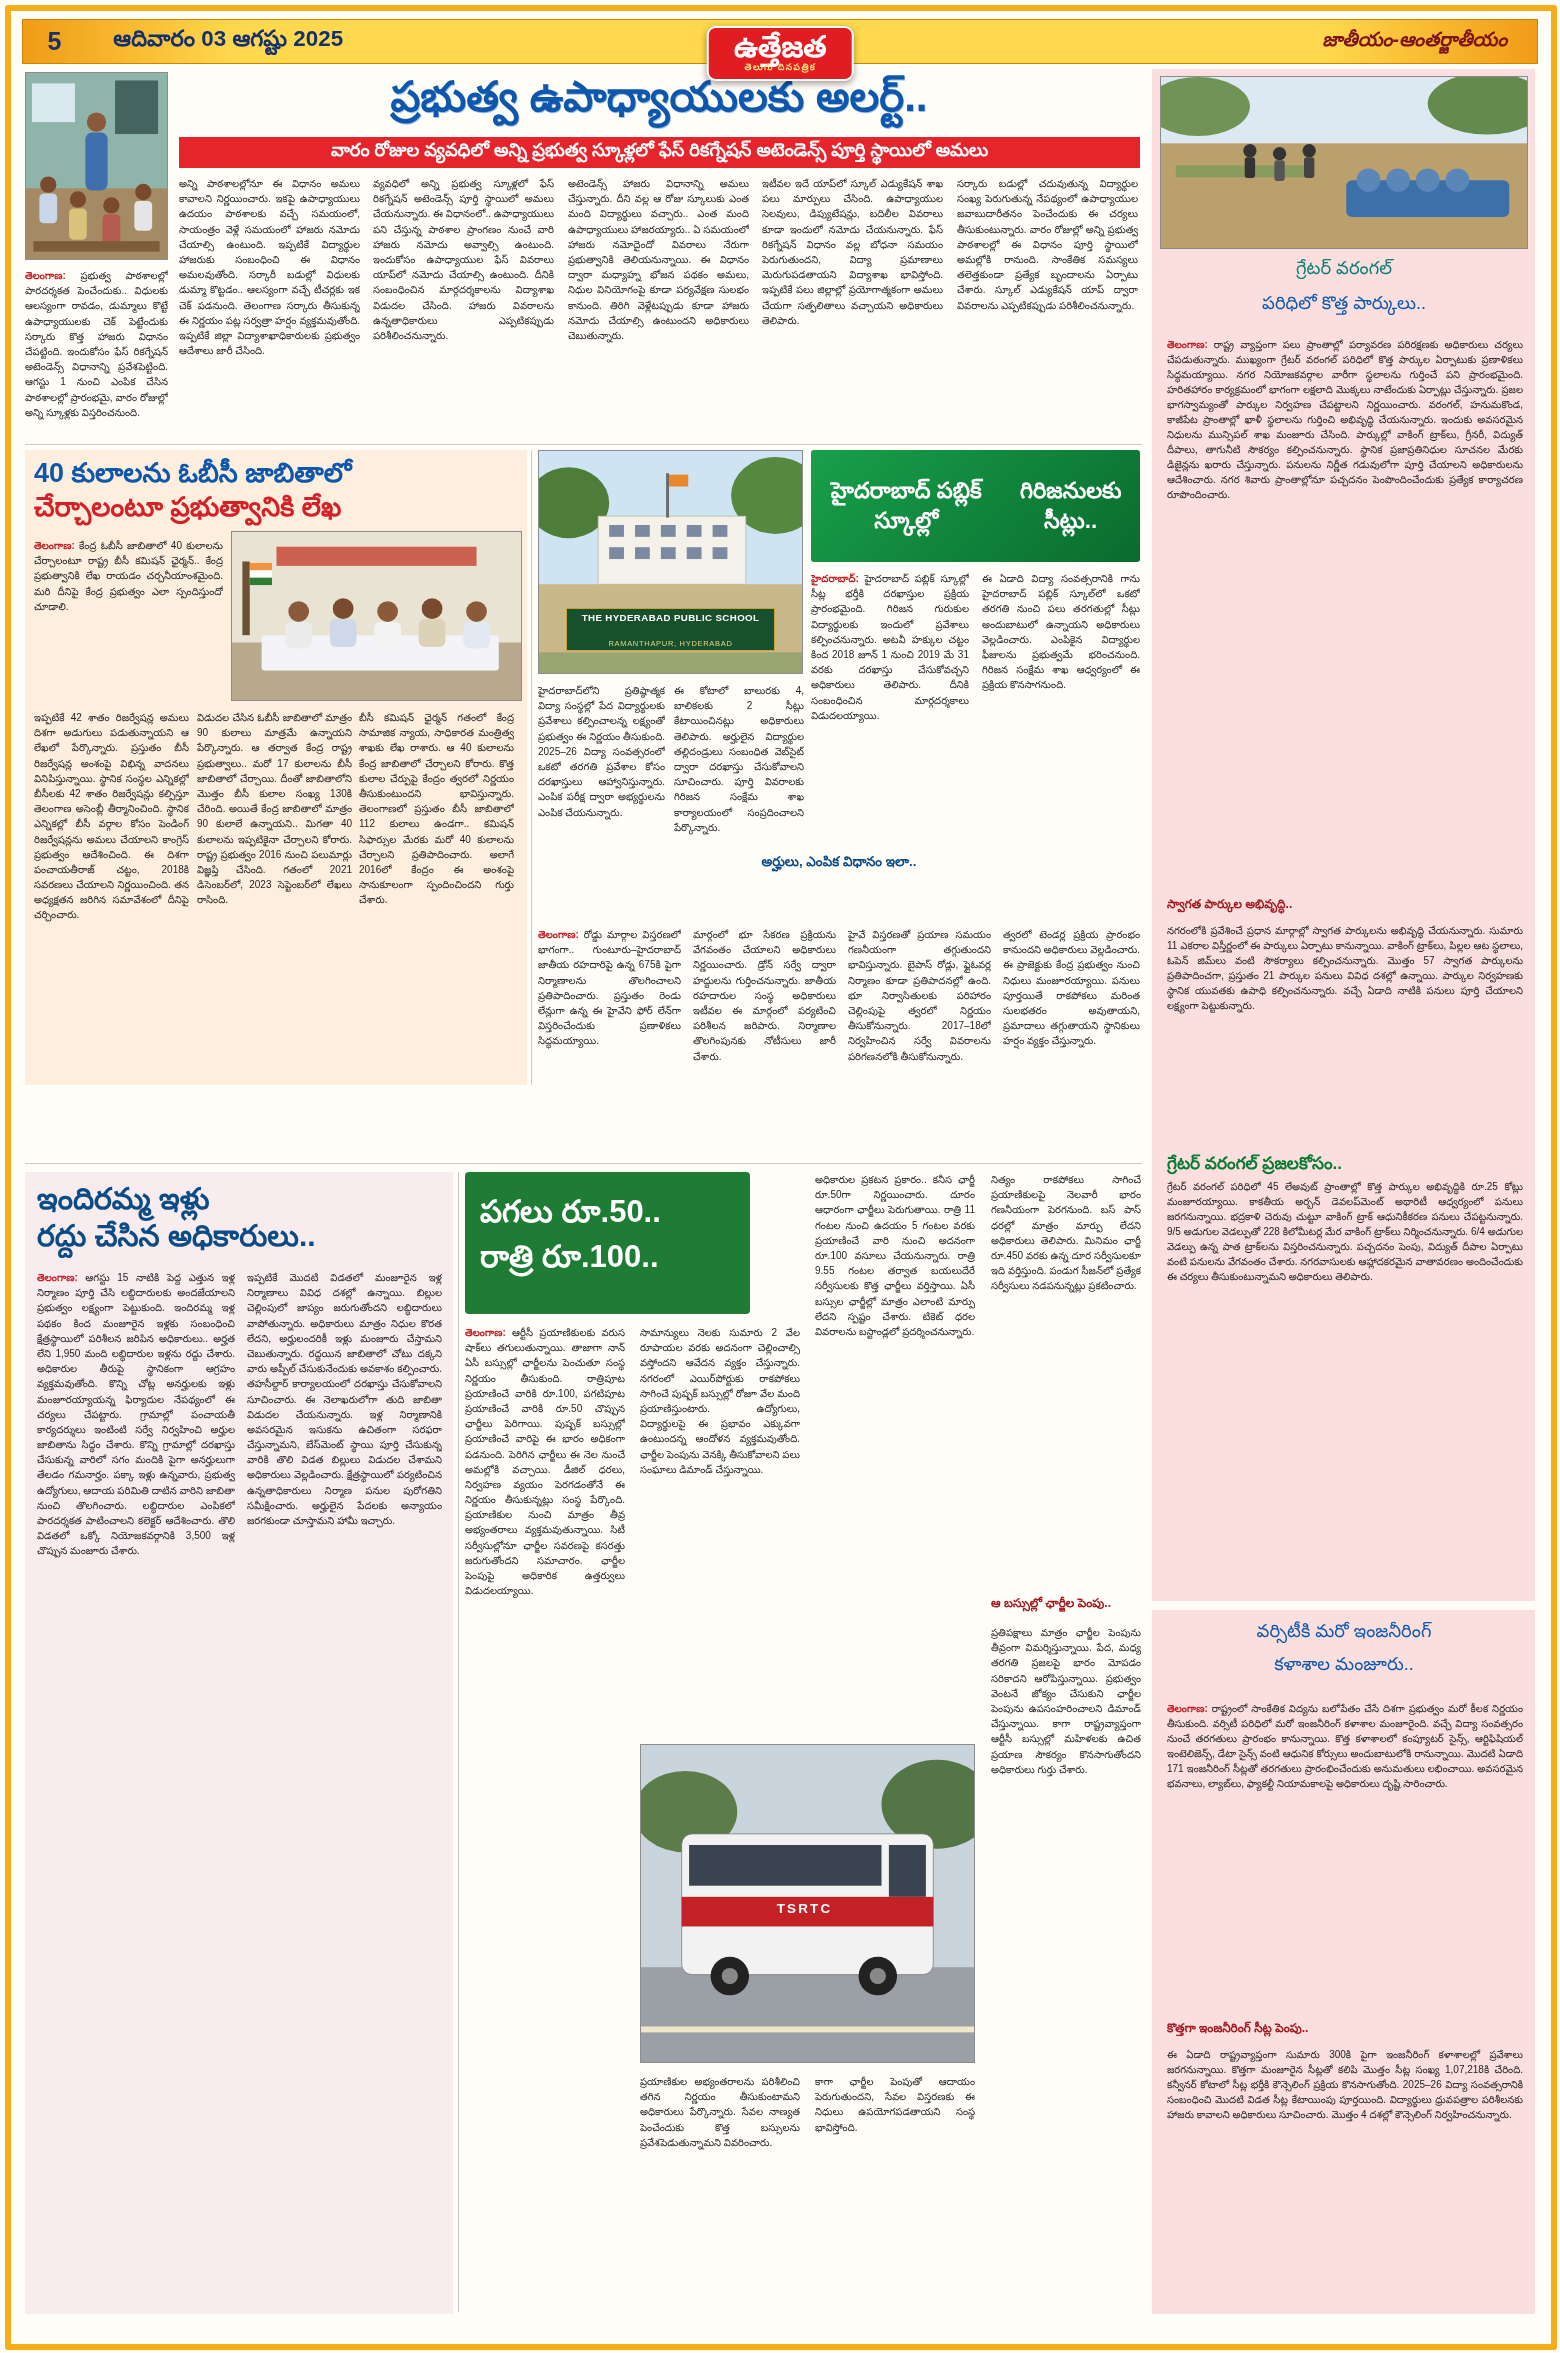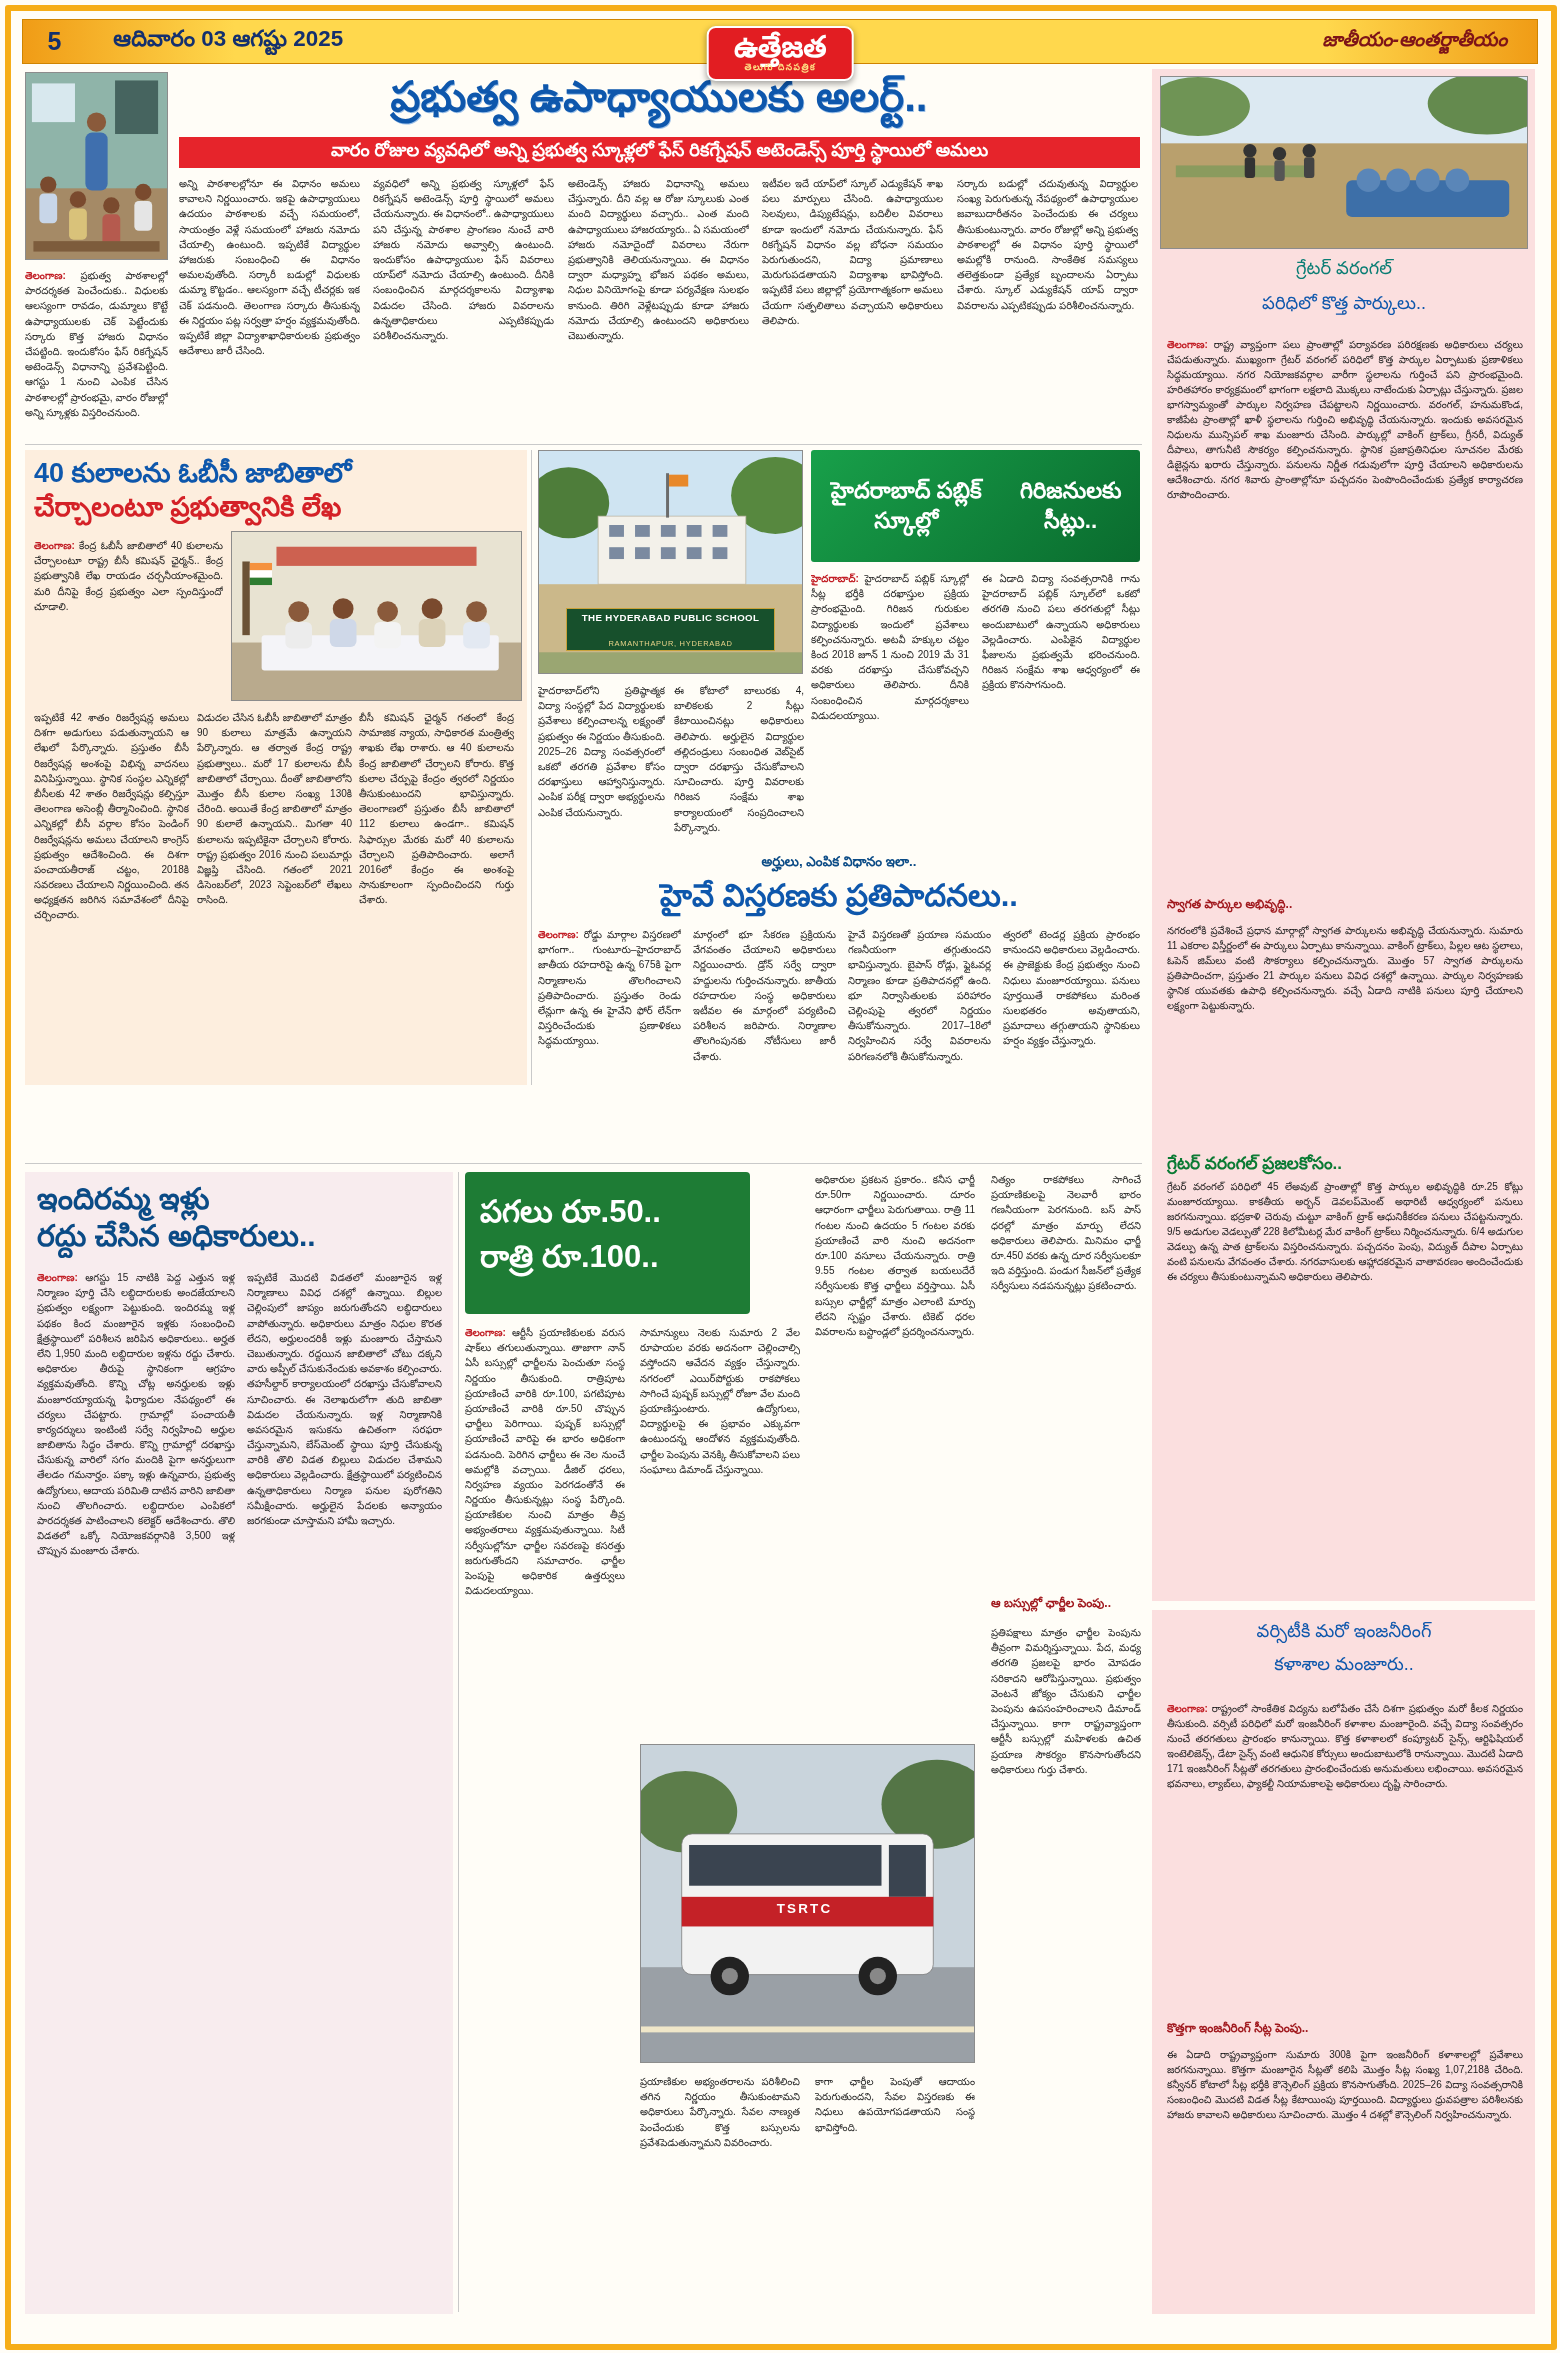--- a/index.html
+++ b/index.html
@@ -164,21 +164,20 @@
   </div>
   <div class="abs col" style="left:811px;top:571px;width:158px;height:277px;">
     <span class="dl">హైదరాబాద్:</span>
     <span>హైదరాబాద్ పబ్లిక్ స్కూల్లో సీట్ల భర్తీకి దరఖాస్తుల ప్రక్రియ ప్రారంభమైంది. గిరిజన గురుకుల విద్యార్థులకు ఇందులో ప్రవేశాలు కల్పించనున్నారు. అటవీ హక్కుల చట్టం కింద 2018 జూన్ 1 నుంచి 2019 మే 31 వరకు దరఖాస్తు చేసుకోవచ్చని అధికారులు తెలిపారు. దీనికి సంబంధించిన మార్గదర్శకాలు విడుదలయ్యాయి.</span>
   </div>
   <div class="abs col" style="left:982px;top:571px;width:158px;height:277px;">ఈ ఏడాది విద్యా సంవత్సరానికి గాను హైదరాబాద్ పబ్లిక్ స్కూల్‌లో ఒకటో తరగతి నుంచి పలు తరగతుల్లో సీట్లు అందుబాటులో ఉన్నాయని అధికారులు వెల్లడించారు. ఎంపికైన విద్యార్థుల ఫీజులను ప్రభుత్వమే భరించనుంది. గిరిజన సంక్షేమ శాఖ ఆధ్వర్యంలో ఈ ప్రక్రియ కొనసాగనుంది.</div>
   <div class="abs col" style="left:538px;top:683px;width:127px;height:165px;">హైదరాబాద్‌లోని ప్రతిష్ఠాత్మక విద్యా సంస్థల్లో పేద విద్యార్థులకు ప్రవేశాలు కల్పించాలన్న లక్ష్యంతో ప్రభుత్వం ఈ నిర్ణయం తీసుకుంది. 2025–26 విద్యా సంవత్సరంలో ఒకటో తరగతి ప్రవేశాల కోసం దరఖాస్తులు ఆహ్వానిస్తున్నారు. ఎంపిక పరీక్ష ద్వారా అభ్యర్థులను ఎంపిక చేయనున్నారు.</div>
   <div class="abs col" style="left:674px;top:683px;width:130px;height:165px;">ఈ కోటాలో బాలురకు 4, బాలికలకు 2 సీట్లు కేటాయించినట్లు అధికారులు తెలిపారు. అర్హులైన విద్యార్థుల తల్లిదండ్రులు సంబంధిత వెబ్‌సైట్ ద్వారా దరఖాస్తు చేసుకోవాలని సూచించారు. పూర్తి వివరాలకు గిరిజన సంక్షేమ శాఖ కార్యాలయంలో సంప్రదించాలని పేర్కొన్నారు.</div>
   <div class="abs note" style="left:538px;top:854px;width:602px;">అర్హులు, ఎంపిక విధానం ఇలా..</div>
 
-  <div class="abs h-highway" style="left:538px;top:879px;width:602px;">హైవే విస్తరణకు ప్రతిపాదనలు..</div>
   <div class="abs col" style="left:538px;top:927px;width:143px;height:224px;">
     <span class="dl">తెలంగాణ:</span>
     <span>రోడ్డు మార్గాల విస్తరణలో భాగంగా.. గుంటూరు–హైదరాబాద్ జాతీయ రహదారిపై ఉన్న 675కి పైగా నిర్మాణాలను తొలగించాలని ప్రతిపాదించారు. ప్రస్తుతం రెండు లేన్లుగా ఉన్న ఈ హైవేని ఫోర్ లేన్‌గా విస్తరించేందుకు ప్రణాళికలు సిద్ధమయ్యాయి.</span>
   </div>
   <div class="abs col" style="left:693px;top:927px;width:143px;height:224px;">మార్గంలో భూ సేకరణ ప్రక్రియను వేగవంతం చేయాలని అధికారులు నిర్ణయించారు. డ్రోన్ సర్వే ద్వారా హద్దులను గుర్తించనున్నారు. జాతీయ రహదారుల సంస్థ అధికారులు ఇటీవల ఈ మార్గంలో పర్యటించి పరిశీలన జరిపారు. నిర్మాణాల తొలగింపునకు నోటీసులు జారీ చేశారు.</div>
   <div class="abs col" style="left:848px;top:927px;width:143px;height:224px;">హైవే విస్తరణతో ప్రయాణ సమయం గణనీయంగా తగ్గుతుందని భావిస్తున్నారు. బైపాస్ రోడ్లు, ఫ్లైఓవర్ల నిర్మాణం కూడా ప్రతిపాదనల్లో ఉంది. భూ నిర్వాసితులకు పరిహారం చెల్లింపుపై త్వరలో నిర్ణయం తీసుకోనున్నారు. 2017–18లో నిర్వహించిన సర్వే వివరాలను పరిగణనలోకి తీసుకోనున్నారు.</div>
   <div class="abs col" style="left:1003px;top:927px;width:137px;height:224px;">త్వరలో టెండర్ల ప్రక్రియ ప్రారంభం కానుందని అధికారులు వెల్లడించారు. ఈ ప్రాజెక్టుకు కేంద్ర ప్రభుత్వం నుంచి నిధులు మంజూరయ్యాయి. పనులు పూర్తయితే రాకపోకలు మరింత సులభతరం అవుతాయని, ప్రమాదాలు తగ్గుతాయని స్థానికులు హర్షం వ్యక్తం చేస్తున్నారు.</div>
 
   <div class="abs hline" style="left:25px;top:1163px;width:1117px;"></div>
 

